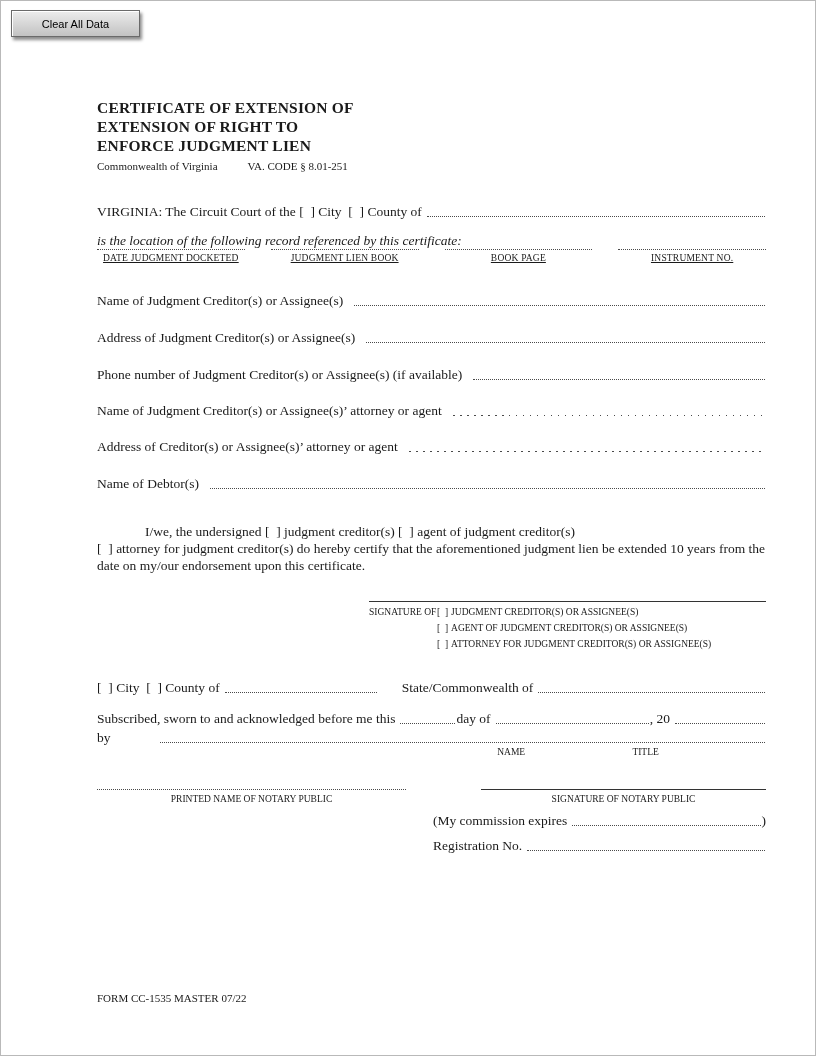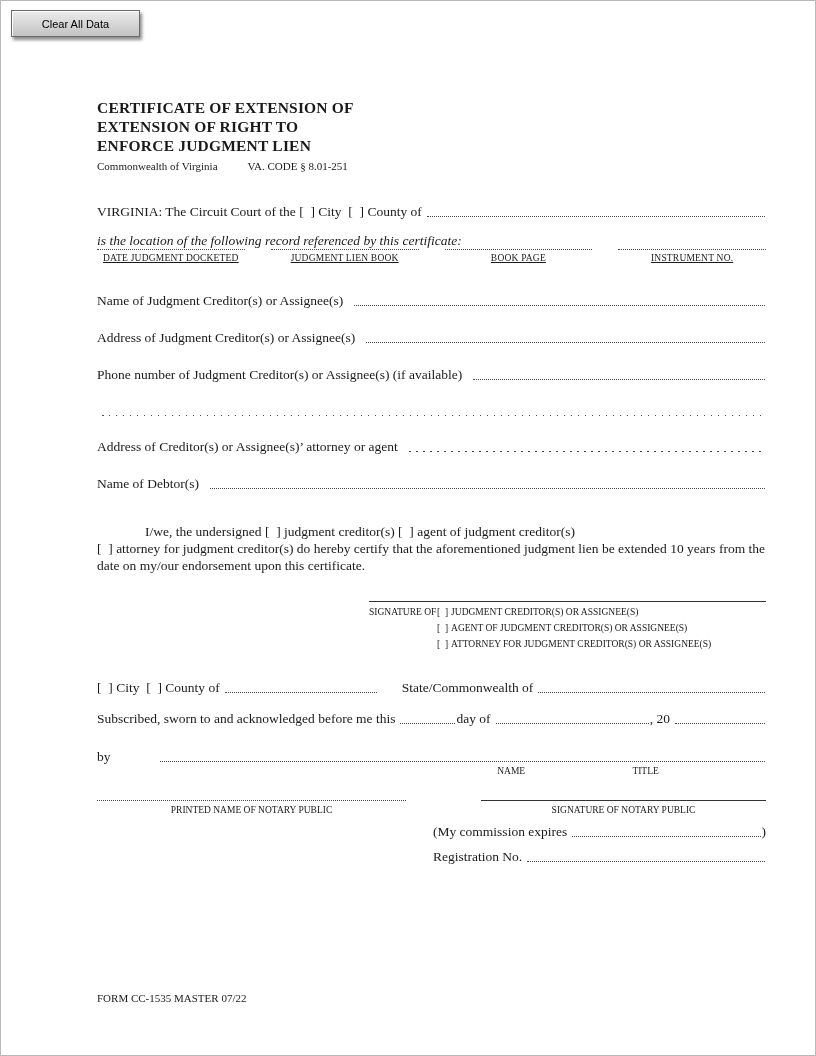--- a/index.html
+++ b/index.html
@@ -56,26 +56,26 @@
   .certify .body-text{text-indent:0;}
   .chk{white-space:pre;}
   
   .sig-block{margin-left:272px;margin-top:27px;border-top:1.2px solid #333;padding-top:2px;font-size:9.5px;}
   .sig-row{display:flex;align-items:baseline;line-height:16px;}
   .sig-prefix{display:inline-block;width:68px;}
   .sig-row .chk{margin-right:3px;}
   .ack-row{margin-top:26px;}
   .ack-row .gap{width:24px;}
   .sworn-row{margin-top:13px;}
-  .by-row{margin-top:20px;gap:44px;}
+  .by-row{margin-top:1px;gap:44px;}
   .under-caps{display:flex;font-size:9.5px;margin-top:1px;}
   .under-caps .c1{width:64%;text-align:right;}
   .under-caps .c2{width:36%;text-align:center;}
   
-  .notary-row{display:flex;margin-top:24px;font-size:9.5px;gap:48px;}
+  .notary-row{display:flex;margin-top:32px;font-size:9.5px;gap:48px;}
   .notary-left{width:309px;}
   .notary-right{flex:1;margin-left:27px;}
   .notary-left .line{border-top:1.5px dotted #4a4a4a;height:2px;}
   .notary-right .line{border-top:1.2px solid #333;height:2px;}
   .notary-row .cap{text-align:center;margin-top:2px;}
   .right-col{margin-left:336px;}
   .comm-row{margin-top:7px;}
   .reg-row{margin-top:7px;}
   .footer{position:absolute;left:96px;bottom:51px;font-size:11px;}
 </style>
@@ -133,20 +133,21 @@
     </div>
     <div class="row field-row">
       <span class="lbl">Address of Judgment Creditor(s) or Assignee(s)</span>
       <span class="fill"></span>
     </div>
     <div class="row field-row">
       <span class="lbl">Phone number of Judgment Creditor(s) or Assignee(s) (if available)</span>
       <span class="fill"></span>
     </div>
     <div class="row field-row">
+      <span class="lbl">Name of Judgment Creditor(s) or Assignee(s)’ attorney or agent</span>
       <span class="fill loose"></span>
     </div>
     <div class="row field-row">
       <span class="lbl">Address of Creditor(s) or Assignee(s)’ attorney or agent</span>
       <span class="fill loose"></span>
     </div>
     <div class="row field-row">
       <span class="lbl">Name of Debtor(s)</span>
       <span class="fill"></span>
     </div>

